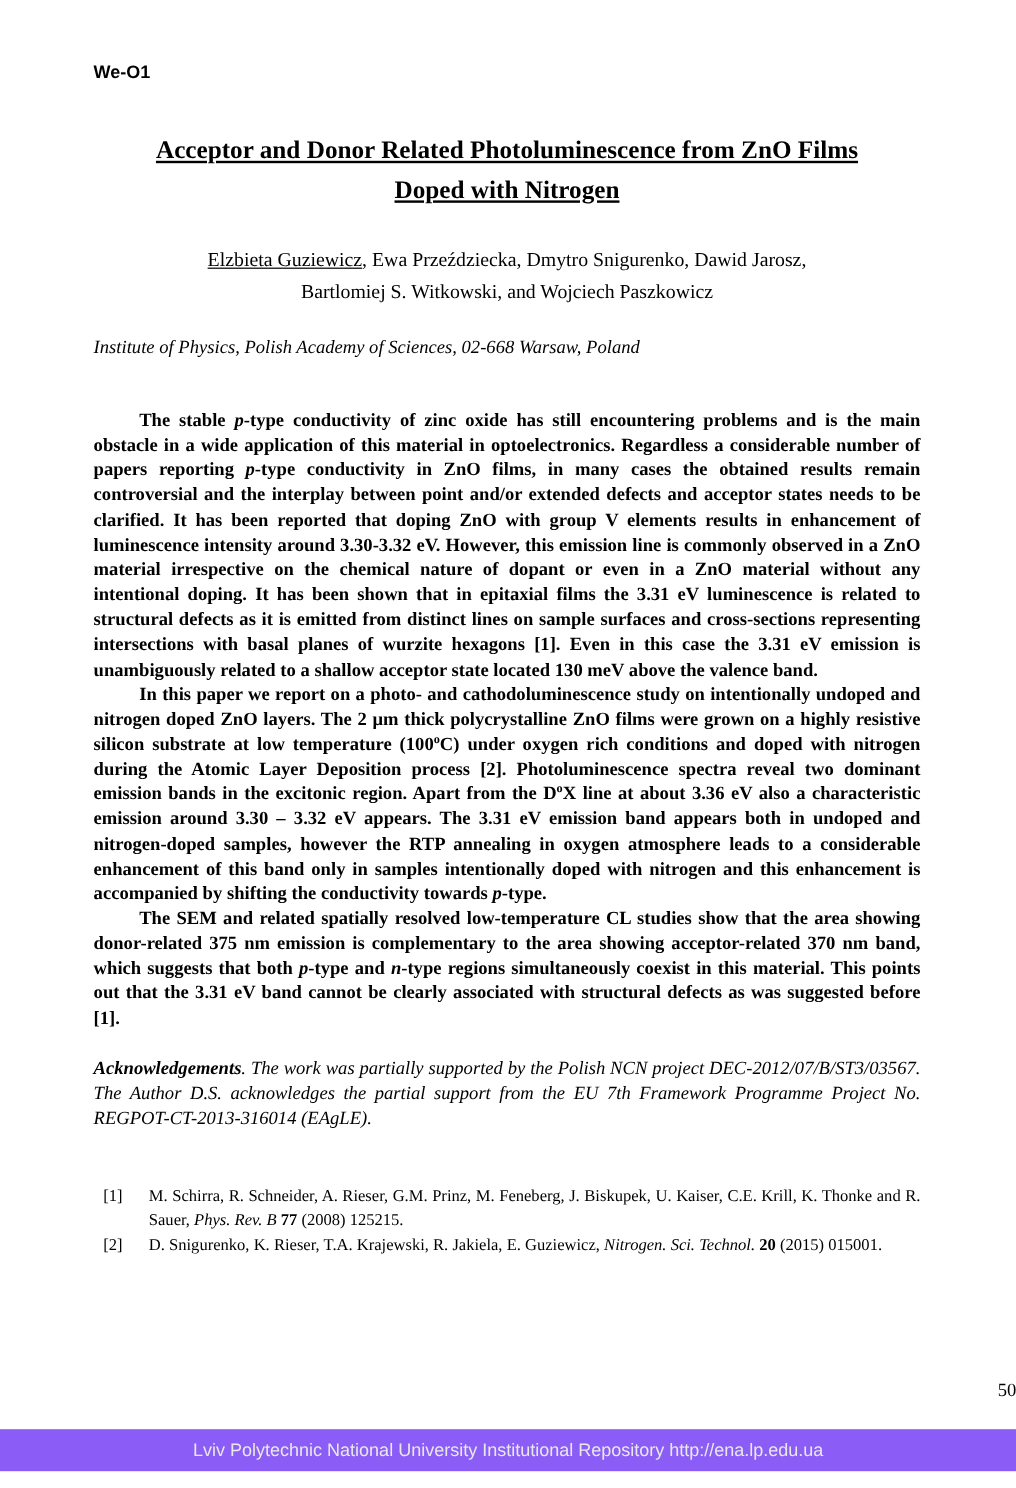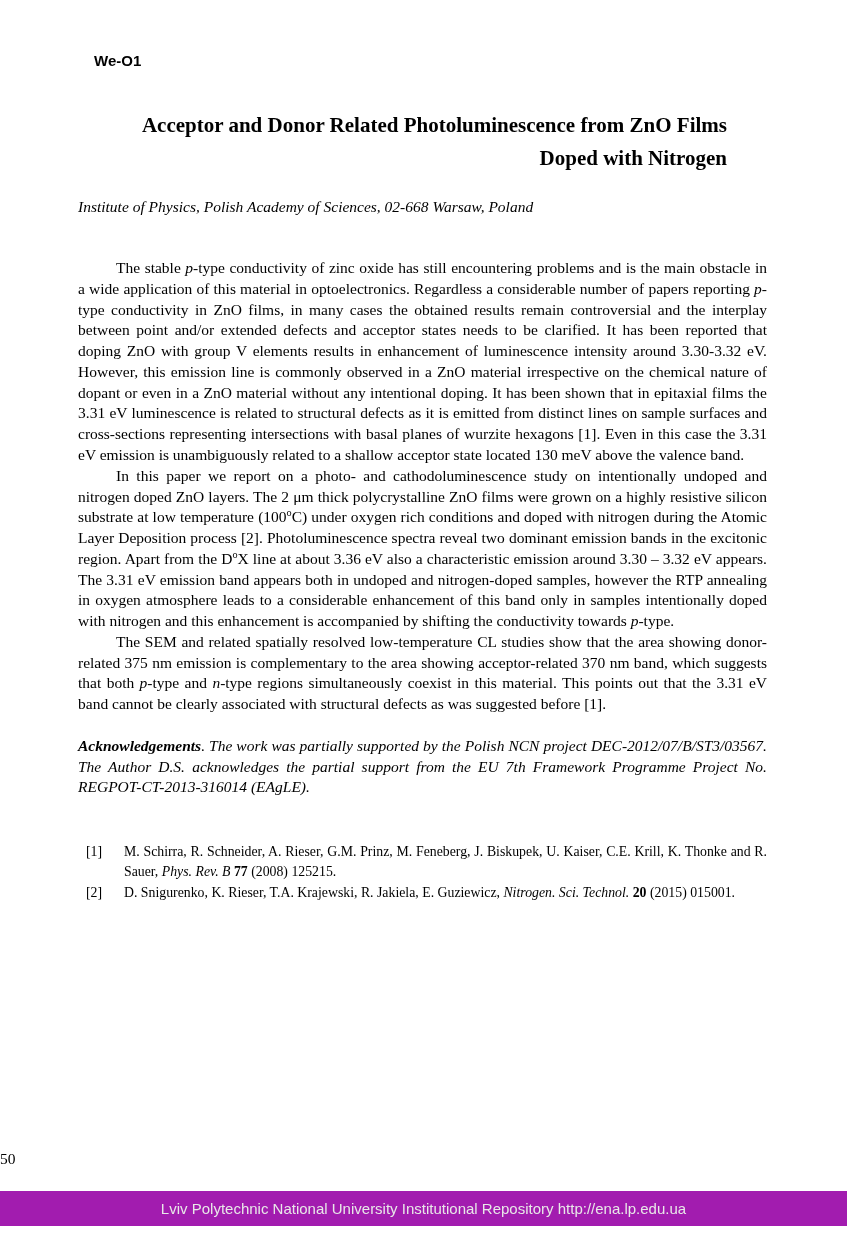--- a/index.html
+++ b/index.html
@@ -25,48 +25,50 @@
   .header-session {
     font-size: 13px;
     font-weight: bold;
     text-decoration: underline;
     letter-spacing: 0.1px;
   }
   .header-code {
     font-size: 15px;
     font-weight: bold;
     white-space: nowrap;
-    margin-left: 16px;
+    margin-left: 0;
   }
   .paper-title {
     margin-top: 40px;
-    text-align: right;
+    text-align: center;
     font-size: 21px;
     font-weight: bold;
     line-height: 1.55;
     padding: 0 40px;
+    text-decoration: underline;
   }
   .authors {
     margin-top: 30px;
     text-align: center;
     font-size: 16.5px;
     line-height: 1.6;
     padding: 0 60px;
   }
   .affiliation {
     margin-top: 24px;
     text-align: left;
     font-style: italic;
     font-size: 15.5px;
   }
   .abstract {
     margin-top: 42px;
     text-align: justify;
     font-size: 15.5px;
     line-height: 1.34;
+    font-weight: bold;
   }
   .abstract p {
     margin: 0;
     text-indent: 38px;
   }
   .acknowledgements {
     margin-top: 21px;
     text-align: justify;
     font-size: 15.5px;
     line-height: 1.34;
@@ -90,21 +92,21 @@
     flex: 1;
     text-align: justify;
     font-family: Liberation Serif, serif;
   }
   sup { font-size: 0.66em; line-height: 0; }
   .page-number {
     position: absolute;
     left: 0;
     width: 100%;
     bottom: 72px;
-    text-align: left;
+    text-align: right;
     font-size: 15.5px;
   }
   .footer-banner {
     position: absolute;
     left: 0;
     bottom: 14px;
     width: 100%;
     height: 35px;
     line-height: 35px;
     text-align: center;
@@ -118,20 +120,21 @@
 <body>
 
 <div class="page">
 
   <div class="header-row">
     <span class="header-code">We-O1</span>
   </div>
 
   <h1 class="paper-title">Acceptor and Donor Related Photoluminescence from ZnO Films Doped with Nitrogen</h1>
 
+  <div class="authors"><span style="text-decoration: underline;">Elzbieta Guziewicz</span><span>, Ewa Przeździecka, Dmytro Snigurenko, Dawid Jarosz, Bartlomiej S. Witkowski, and Wojciech Paszkowicz</span></div>
 
   <div class="affiliation">Institute of Physics, Polish Academy of Sciences, 02-668 Warsaw, Poland</div>
 
   <div class="abstract">
     <p><span>The stable </span><span style="font-style: italic;">p</span><span>-type conductivity of zinc oxide has still encountering problems and is the main obstacle in a wide application of this material in optoelectronics. Regardless a considerable number of papers reporting </span><span style="font-style: italic;">p</span><span>-type conductivity in ZnO films, in many cases the obtained results remain controversial and the interplay between point and/or extended defects and acceptor states needs to be clarified. It has been reported that doping ZnO with group V elements results in enhancement of luminescence intensity around 3.30-3.32 eV. However, this emission line is commonly observed in a ZnO material irrespective on the chemical nature of dopant or even in a ZnO material without any intentional doping. It has been shown that in epitaxial films the 3.31 eV luminescence is related to structural defects as it is emitted from distinct lines on sample surfaces and cross-sections representing intersections with basal planes of wurzite hexagons [1]. Even in this case the 3.31 eV emission is unambiguously related to a shallow acceptor state located 130 meV above the valence band.</span></p>
     <p><span>In this paper we report on a photo- and cathodoluminescence study on intentionally undoped and nitrogen doped ZnO layers. The 2 μm thick polycrystalline ZnO films were grown on a highly resistive silicon substrate at low temperature (100</span><sup>o</sup><span>C) under oxygen rich conditions and doped with nitrogen during the Atomic Layer Deposition process [2]. Photoluminescence spectra reveal two dominant emission bands in the excitonic region. Apart from the D</span><sup>o</sup><span>X line at about 3.36 eV also a characteristic emission around 3.30 – 3.32 eV appears. The 3.31 eV emission band appears both in undoped and nitrogen-doped samples, however the RTP annealing in oxygen atmosphere leads to a considerable enhancement of this band only in samples intentionally doped with nitrogen and this enhancement is accompanied by shifting the conductivity towards </span><span style="font-style: italic;">p</span><span>-type.</span></p>
     <p><span>The SEM and related spatially resolved low-temperature CL studies show that the area showing donor-related 375 nm emission is complementary to the area showing acceptor-related 370 nm band, which suggests that both </span><span style="font-style: italic;">p</span><span>-type and </span><span style="font-style: italic;">n</span><span>-type regions simultaneously coexist in this material. This points out that the 3.31 eV band cannot be clearly associated with structural defects as was suggested before [1].</span></p>
   </div>
 
   <div class="acknowledgements"><span style="font-weight: bold;">Acknowledgements</span><span>. The work was partially supported by the Polish NCN project DEC-2012/07/B/ST3/03567. The Author D.S. acknowledges the partial support from the EU 7th Framework Programme Project No. REGPOT-CT-2013-316014 (EAgLE).</span></div>
@@ -144,13 +147,13 @@
     <div class="reference-item">
       <span class="reference-label">[2]</span>
       <span class="reference-text"><span>D. Snigurenko, K. Rieser, T.A. Krajewski, R. Jakiela, E. Guziewicz, </span><span style="font-style: italic;">Nitrogen. Sci. Technol.</span><span> </span><span style="font-weight: bold;">20</span><span> (2015) 015001.</span></span>
     </div>
   </div>
 
 </div>
 
 <div class="page-number">50</div>
 
-<div class="footer-banner" style="background: #a21caf; color: rgb(232, 232, 232);">Lviv Polytechnic National University Institutional Repository http://ena.lp.edu.ua</div>
+<div class="footer-banner" style="background: #8b5cf6; color: rgb(232, 232, 232);">Lviv Polytechnic National University Institutional Repository http://ena.lp.edu.ua</div>
 
 </body></html>

